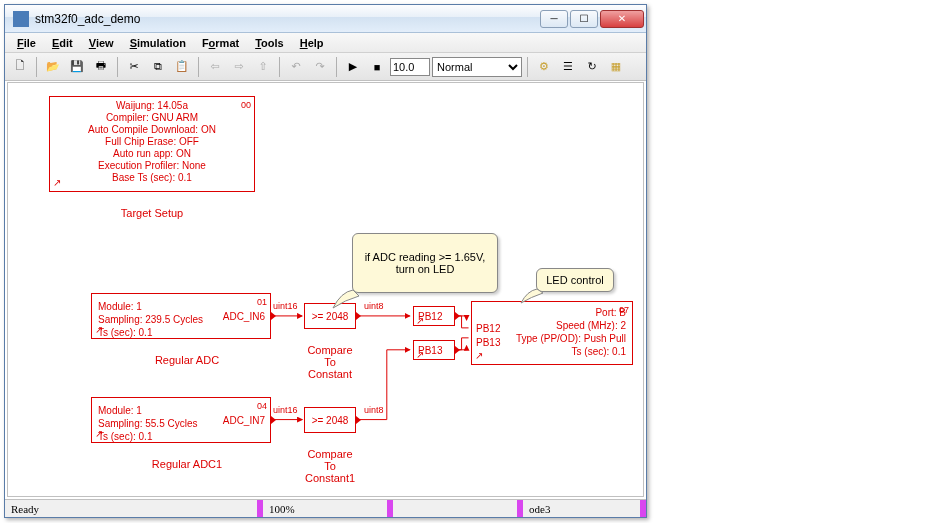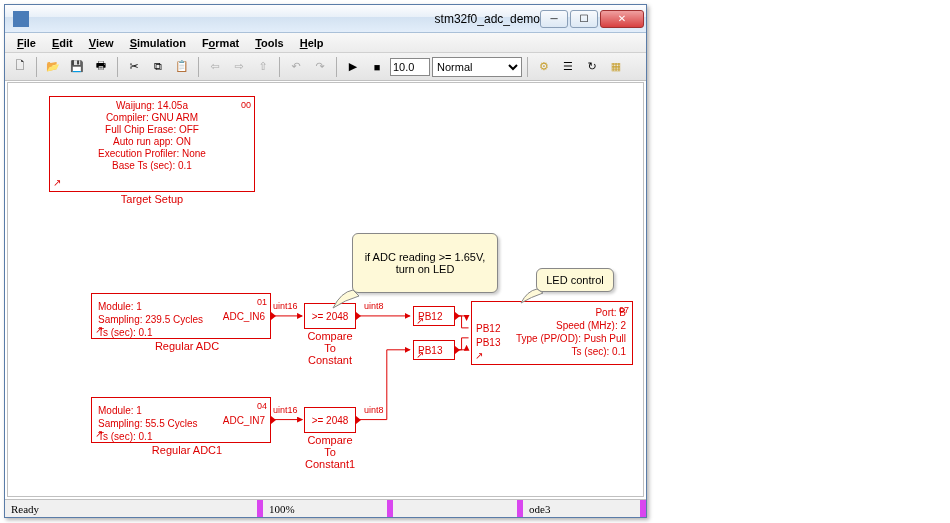--- a/index.html
+++ b/index.html
@@ -1,37 +1,37 @@
 <!DOCTYPE html>
 <html><head>
 <meta charset="utf-8">
 <style>
 * { box-sizing: border-box; margin: 0; padding: 0; }
 body { font-family: Tahoma, Arial, sans-serif; font-size: 11px; background: #fff; width: 950px; height: 523px; overflow: hidden; }
 .window { width: 643px; height: 514px; margin: 4px 0 0 4px; border: 1px solid #5a7ca8; background: #fff; box-shadow: 2px 2px 4px rgba(0,0,0,0.3); position: relative; }
-.titlebar { height: 28px; background: linear-gradient(to bottom, #fdfdfe 0%, #e8f0f8 45%, #d3e2f2 46%, #e3eefa 100%); border-bottom: 1px solid #aac0d8; display: flex; align-items: center; padding: 0 2px 0 8px; text-align: right; }
+.titlebar { height: 28px; background: linear-gradient(to bottom, #fdfdfe 0%, #e8f0f8 45%, #d3e2f2 46%, #e3eefa 100%); border-bottom: 1px solid #aac0d8; display: flex; align-items: center; padding: 0 2px 0 8px; }
 .title-icon { width: 16px; height: 16px; background: #4a7cb8; margin-right: 6px; }
 .title-text { flex: 1; color: #000; font-size: 12px; }
 .win-btns { display: flex; gap: 2px; }
 .win-btn { width: 28px; height: 18px; border: 1px solid #8a9fb8; border-radius: 3px; background: linear-gradient(to bottom, #f8fafd, #dce8f4); display: flex; align-items: center; justify-content: center; font-size: 10px; cursor: pointer; }
 .win-btn.close { background: linear-gradient(to bottom, #f0a0a0, #d84040); color: #fff; border-color: #a03030; width: 44px; }
 .menubar { height: 20px; background: linear-gradient(to bottom, #f8f8f8, #ececec); border-bottom: 1px solid #d0d0d0; display: flex; align-items: center; padding: 0 4px; }
 .menu-item { padding: 2px 8px; cursor: pointer; font-weight: bold; }
 .menu-item u { text-decoration: underline; }
 .toolbar { height: 28px; background: linear-gradient(to bottom, #f4f4f4, #e4e4e4); border-bottom: 1px solid #c0c0c0; display: flex; align-items: center; padding: 0 4px; gap: 2px; }
 .tb-btn { width: 22px; height: 22px; display: flex; align-items: center; justify-content: center; cursor: pointer; border: 1px solid transparent; }
 .tb-sep { width: 1px; height: 20px; background: #b0b0b0; margin: 0 3px; }
 .tb-input { width: 40px; height: 18px; border: 1px solid #888; background: #fff; padding: 0 2px; font-size: 11px; }
 .tb-select { width: 90px; height: 20px; border: 1px solid #888; background: #fff; font-size: 11px; }
 .canvas { position: absolute; top: 77px; left: 2px; right: 2px; bottom: 20px; background: #fff; border: 1px solid #c0c0c0; overflow: hidden; }
 .statusbar { position: absolute; bottom: 0; left: 0; right: 0; height: 18px; background: #f0f0f0; border-top: 1px solid #c0c0c0; display: flex; font-size: 11px; }
 .status-cell { border-right: 6px solid #d946ef; padding: 3px 6px; font-family: Liberation Serif, serif; }
 .sc1 { width: 258px; } .sc2 { width: 130px; } .sc3 { width: 130px; } .sc4 { flex: 1; }
 .block { position: absolute; border: 1px solid #d00; background: #fff; color: #d00; }
-.block-label { position: absolute; width: 100%; text-align: center; color: #d00; font-size: 11px; top: 100%; margin-top: 2px; }
+.block-label { position: absolute; width: 100%; text-align: center; color: #d00; font-size: 11px; top: 100%; margin-top: 16px; }
 .block-tag { position: absolute; top: 2px; right: 3px; font-size: 9px; color: #d00; }
 .arrow-flag { position: absolute; bottom: 2px; left: 3px; font-size: 10px; color: #d00; }
 .target-block { top: 13px; left: 41px; width: 206px; height: 96px; text-align: center; font-size: 10px; line-height: 12px; padding-top: 3px; }
 .adc-block { width: 180px; height: 46px; padding: 6px 4px 4px 6px; font-size: 10px; line-height: 13px; }
 .adc-port-label { position: absolute; right: 5px; top: 50%; transform: translateY(-50%); font-size: 10px; }
 .compare-block { width: 52px; height: 26px; font-size: 10px; display: flex; align-items: center; justify-content: center; }
 .port-block { width: 42px; height: 20px; display: flex; align-items: center; padding-left: 4px; font-size: 10px; }
 .digital-block { width: 162px; height: 64px; text-align: right; padding: 4px 6px 4px 4px; font-size: 10px; line-height: 13px; }
 .port-in-label { position: absolute; left: 4px; font-size: 10px; }
 .callout { position: absolute; background: #fef9d8; border: 1px solid #888; border-radius: 6px; padding: 5px 8px; font-size: 11px; color: #000; box-shadow: 2px 2px 3px rgba(0,0,0,0.2); text-align: center; }
@@ -111,20 +111,21 @@
       <g stroke="#d00" stroke-width="1" fill="none">
         <path d="M447,233 L455,233 L455,245 L462,245"></path>
         <path d="M447,267 L455,267 L455,255 L462,255"></path>
       </g>
     </svg>
 
     <div class="block target-block">
       <div class="block-tag">00</div>
       <div>Waijung: 14.05a</div>
       <div>Compiler: GNU ARM</div>
+      <div>Auto Compile Download: ON</div>
       <div>Full Chip Erase: OFF</div>
       <div>Auto run app: ON</div>
       <div>Execution Profiler: None</div>
       <div>Base Ts (sec): 0.1</div>
       <div class="arrow-flag">↗</div>
       <div class="block-label">Target Setup</div>
     </div>
 
     <div class="block adc-block" style="top:210px; left:83px;">
       <div class="block-tag">01</div>

